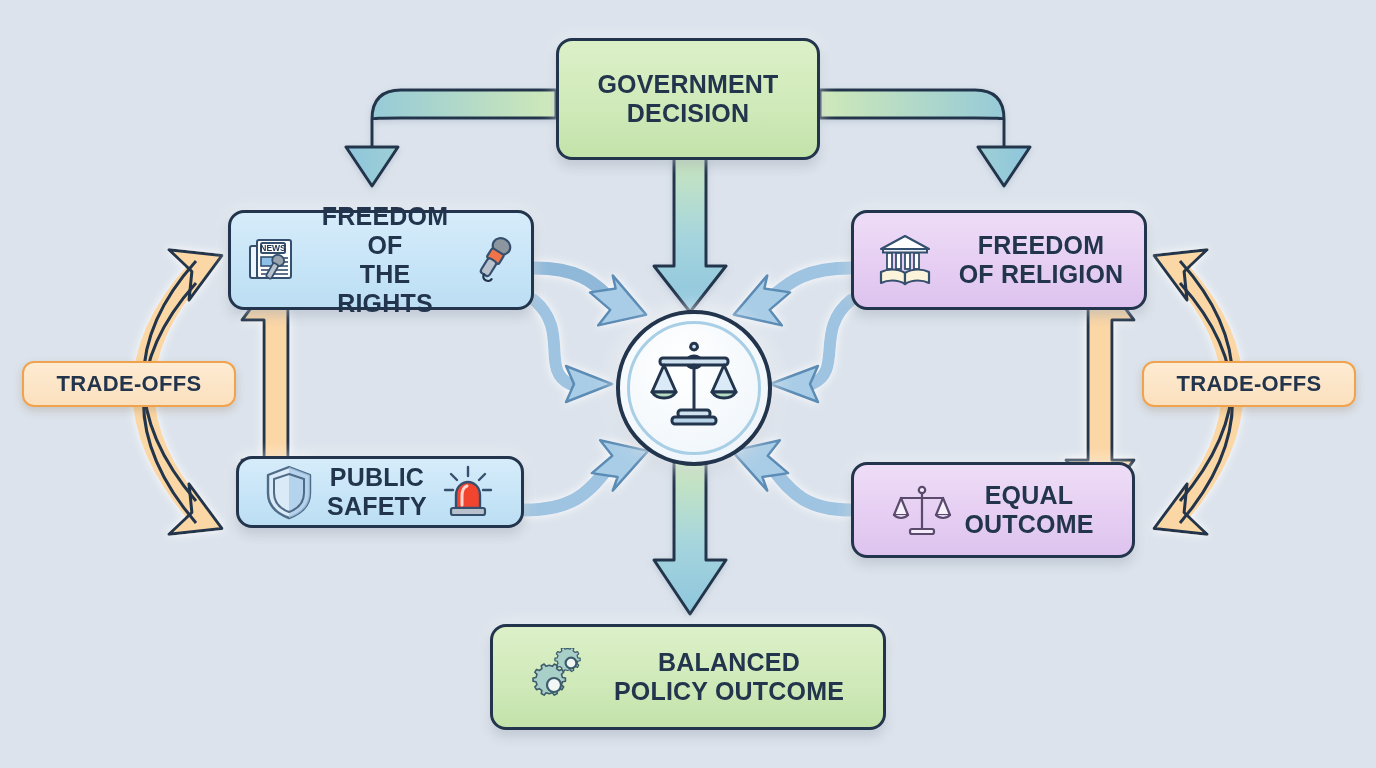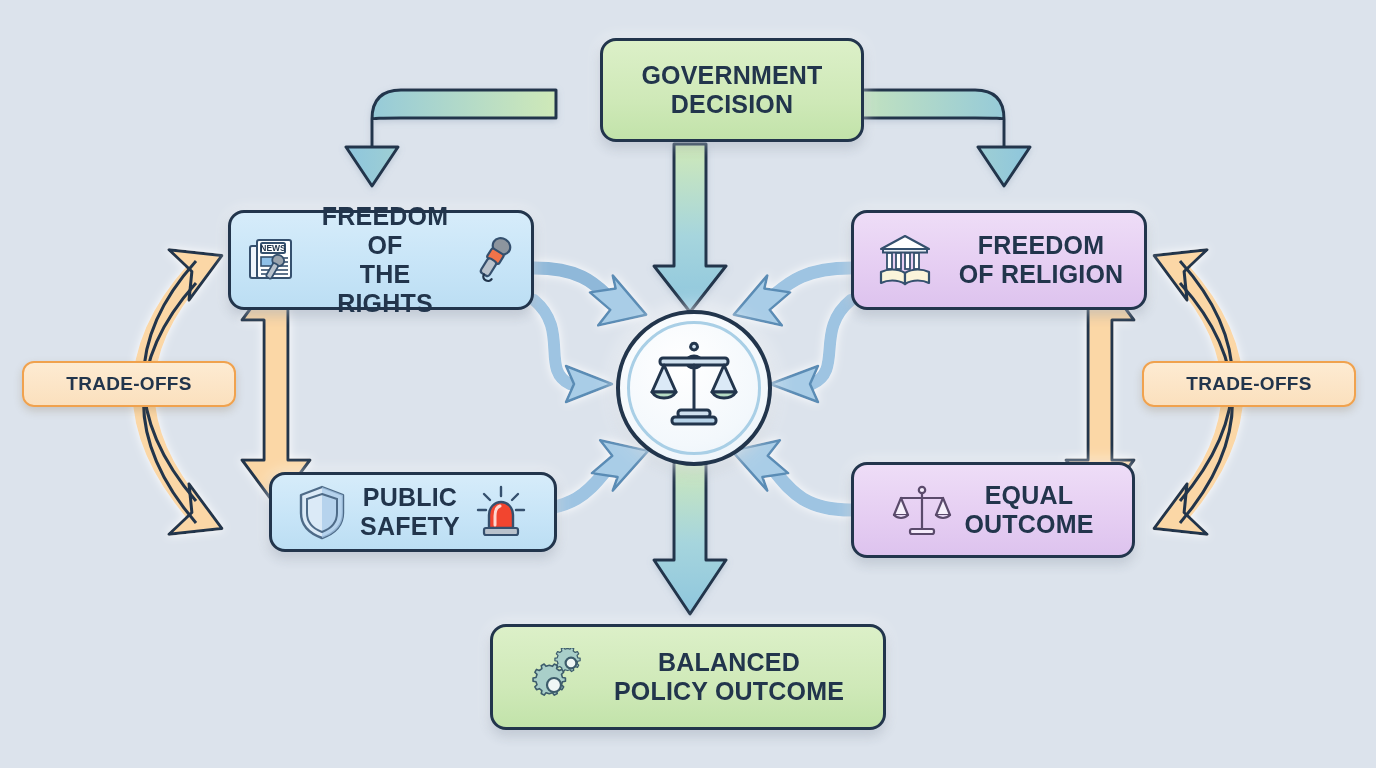--- a/index.html
+++ b/index.html
@@ -49,42 +49,42 @@
   .n-green {
     background: linear-gradient(180deg,#dcf0c8 0%,#cfe9b8 60%,#c2e3aa 100%);
   }
   .n-blue {
     background: linear-gradient(180deg,#d6ecfa 0%,#c6e4f7 60%,#bcdef3 100%);
   }
   .n-purple {
     background: linear-gradient(180deg,#eeddf7 0%,#e5cdf2 60%,#ddc3ee 100%);
   }
 
-  #node-government { left: 556px; top: 38px;  width: 264px; height: 104px; margin-left: 44px; }
+  #node-government { left: 556px; top: 38px;  width: 264px; height: 122px; }
   #node-government .label { font-size: 25px; }
 
   #node-press    { left: 228px; top: 210px; width: 306px; height: 100px; }
   #node-religion { left: 851px; top: 210px; width: 296px; height: 100px; gap: 24px; }
-  #node-safety   { left: 236px; top: 472px; width: 288px; height: 80px; margin-left: 33px; }
+  #node-safety   { left: 236px; top: 456px; width: 288px; height: 72px; }
   #node-equal    { left: 851px; top: 462px; width: 284px; height: 96px; }
   #node-press .label, #node-religion .label,
   #node-safety .label, #node-equal .label { font-size: 25px; }
 
   #node-outcome { left: 490px; top: 624px; width: 396px; height: 106px; }
   #node-outcome .label { font-size: 25px; }
 
   
   .pill {
     position: absolute;
     box-sizing: border-box;
     border: 2.5px solid #f0a24e;
     border-radius: 12px;
     background: linear-gradient(180deg,#fdebd2 0%,#fbe0bd 100%);
     color: #22354c;
-    font-size: 19px;
+    font-size: 22px;
     font-weight: 700;
     letter-spacing: .3px;
     display: flex;
     align-items: center;
     justify-content: center;
     box-shadow: 0 4px 9px rgba(120,90,50,.22);
     z-index: 6;
   }
   #pill-left  { left: 22px;   top: 361px; width: 214px; height: 46px; }
   #pill-right { left: 1142px; top: 361px; width: 214px; height: 46px; }

